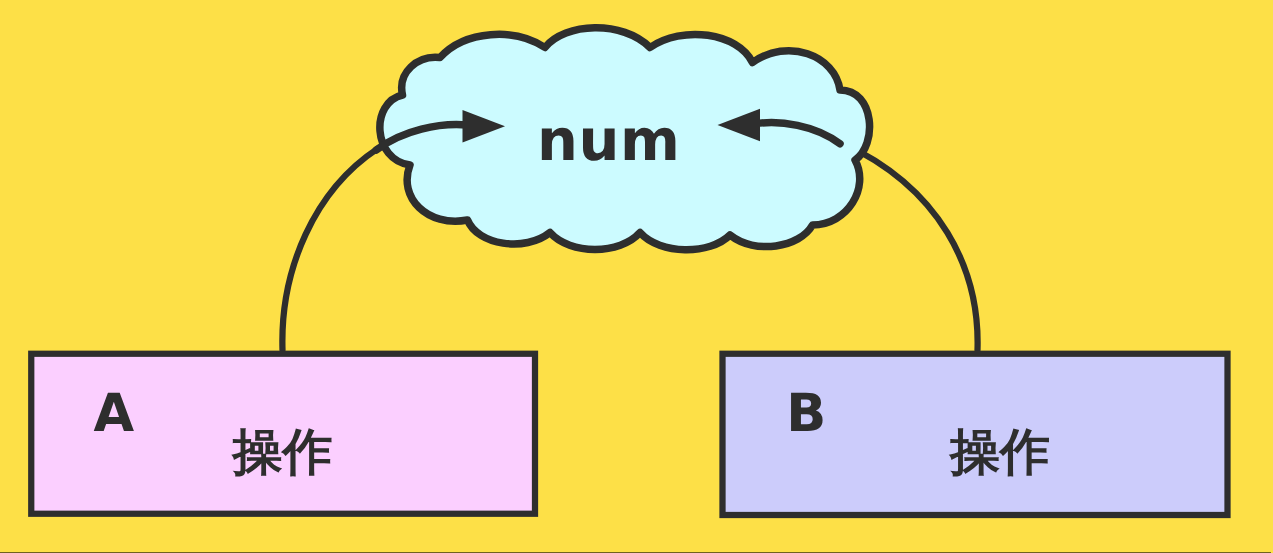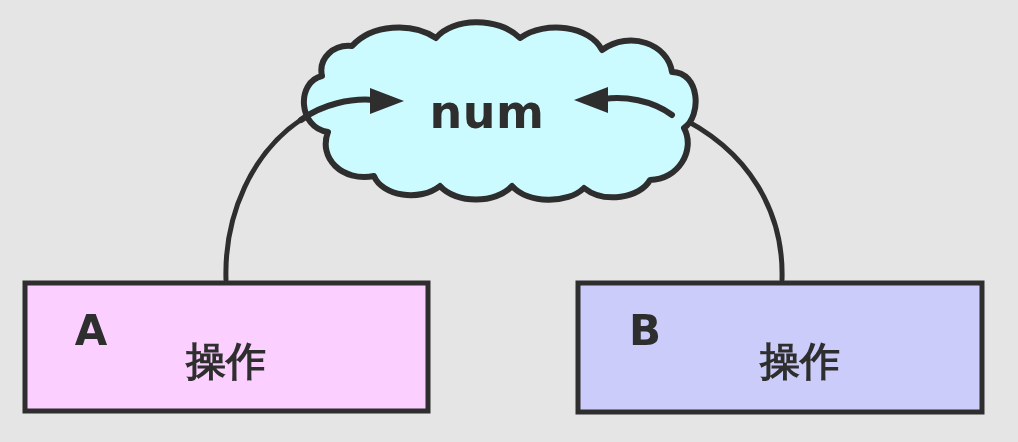--- a/index.html
+++ b/index.html
@@ -4,21 +4,21 @@
 <style>
   html, body {
     margin: 0;
     padding: 0;
     background: #000000;
   }
   #canvas {
     position: relative;
     width: 1018px;
     height: 442px;
-    background: #e5e5e5;
+    background: #fde047;
     overflow: hidden;
     font-family: "DejaVu Sans", "Liberation Sans", sans-serif;
   }
   #diagram-svg {
     position: absolute;
     left: 0;
     top: 0;
     width: 1018px;
     height: 442px;
   }

